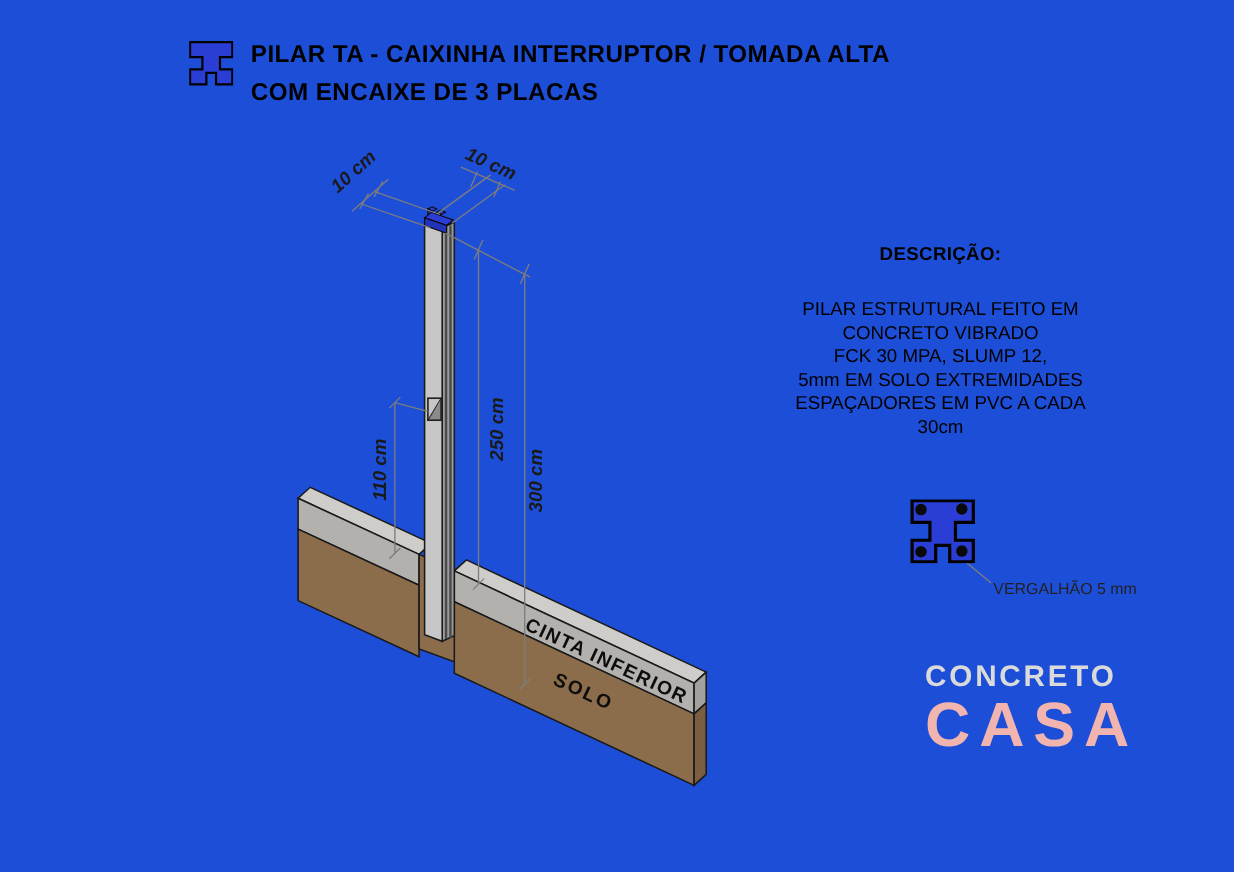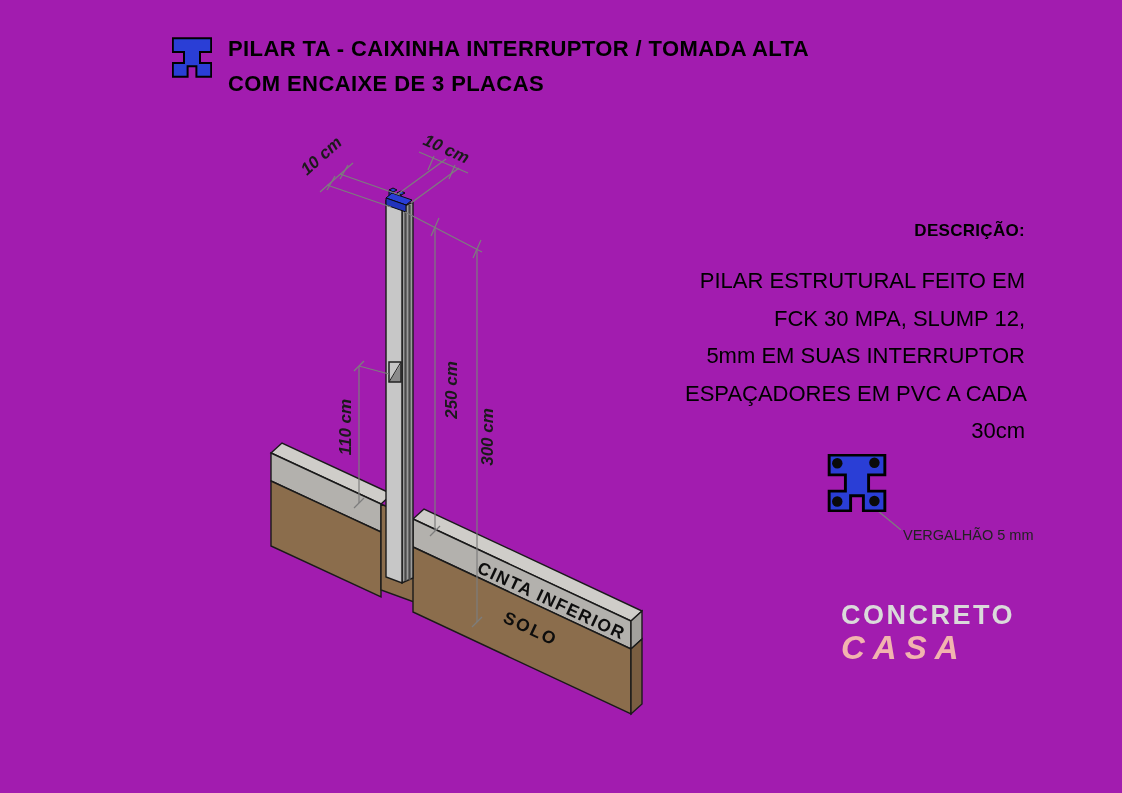--- a/index.html
+++ b/index.html
@@ -1,33 +1,33 @@
 <!DOCTYPE html>
 <html><head>
 <meta charset="utf-8">
 <style>
   html,body{margin:0;padding:0;background:#ffffff;}
   .page{
-    position:relative;width:1122px;height:793px;background:#a21caf;overflow:hidden;
+    position:relative;width:1122px;height:793px;background:#1d4ed8;overflow:hidden;
     font-family:"Liberation Sans",sans-serif;
   }
   
   .title-block{position:absolute;left:228px;top:31px;}
   .title-line{font-size:22px;font-weight:bold;color:#000;line-height:35px;letter-spacing:.4px;white-space:nowrap;}
   .title-icon{position:absolute;left:172px;top:35px;}
   
-  .desc-block{position:absolute;left:685px;top:221px;width:340px;text-align:right;color:#000;}
+  .desc-block{position:absolute;left:685px;top:221px;width:340px;text-align:center;color:#000;}
   .desc-heading{font-size:17px;font-weight:bold;margin-bottom:29px;letter-spacing:.3px;}
-  .desc-line{font-size:22px;line-height:21.5px;white-space:nowrap;margin-top:16px;}
+  .desc-line{font-size:17px;line-height:21.5px;white-space:nowrap;}
   
   .rebar-icon{position:absolute;left:826px;top:454px;}
   
   .watermark{position:absolute;left:841px;top:602px;line-height:1;user-select:none;}
   .wm1{font-size:27px;font-weight:700;letter-spacing:2.5px;color:#dadada;}
-  .wm2{font-size:33px;font-weight:800;letter-spacing:8px;color:#f2b4af;margin-top:2px;font-style:italic;}
+  .wm2{font-size:57px;font-weight:800;letter-spacing:8px;color:#f2b4af;margin-top:2px;}
   
   .drawing{position:absolute;left:0;top:0;}
   .dim{stroke:#7d7d7d;stroke-width:1.2;fill:none;}
   .edge{stroke:#1a1a1a;stroke-width:1.4;}
   .dimtext{font-family:"Liberation Sans",sans-serif;font-size:17px;font-weight:bold;font-style:italic;fill:#1a1a1a;}
   .beamtext{font-family:"Liberation Sans",sans-serif;font-weight:bold;fill:#0d0d0d;}
   .callout-text{font-family:"Liberation Sans",sans-serif;font-size:14.5px;fill:#222;}
 </style>
 </head>
 <body>
@@ -124,22 +124,23 @@
     <text class="dimtext" text-anchor="middle" transform="translate(457,390) rotate(-90)">250 cm</text>
     <text class="dimtext" text-anchor="middle" transform="translate(493,437) rotate(-90)">300 cm</text>
 
     <line class="dim" x1="878" y1="511" x2="901" y2="530"></line>
     <text class="callout-text" x="903" y="540">VERGALHÃO 5 mm</text>
   </svg>
 
   <div class="desc-block">
     <div class="desc-heading">DESCRIÇÃO:</div>
     <div class="desc-line">PILAR ESTRUTURAL FEITO EM</div>
+    <div class="desc-line">CONCRETO VIBRADO</div>
     <div class="desc-line">FCK 30 MPA, SLUMP 12,</div>
-    <div class="desc-line">5mm EM SUAS INTERRUPTOR</div>
+    <div class="desc-line">5mm EM SOLO EXTREMIDADES</div>
     <div class="desc-line">ESPAÇADORES EM PVC A CADA</div>
     <div class="desc-line">30cm</div>
   </div>
 
   <svg class="rebar-icon" width="62" height="58" viewBox="0 0 100 100">
     <path d="M2,2 H98 V36 H70 V64 H98 V98 H61 V72 H39 V98 H2 V64 H30 V36 H2 Z" fill="#2a3ed6" stroke="#000" stroke-width="5"></path>
     <circle cx="16" cy="16" r="9" fill="#0a0a0a"></circle>
     <circle cx="80" cy="15" r="9" fill="#0a0a0a"></circle>
     <circle cx="16" cy="82" r="9" fill="#0a0a0a"></circle>
     <circle cx="80" cy="81" r="9" fill="#0a0a0a"></circle>

